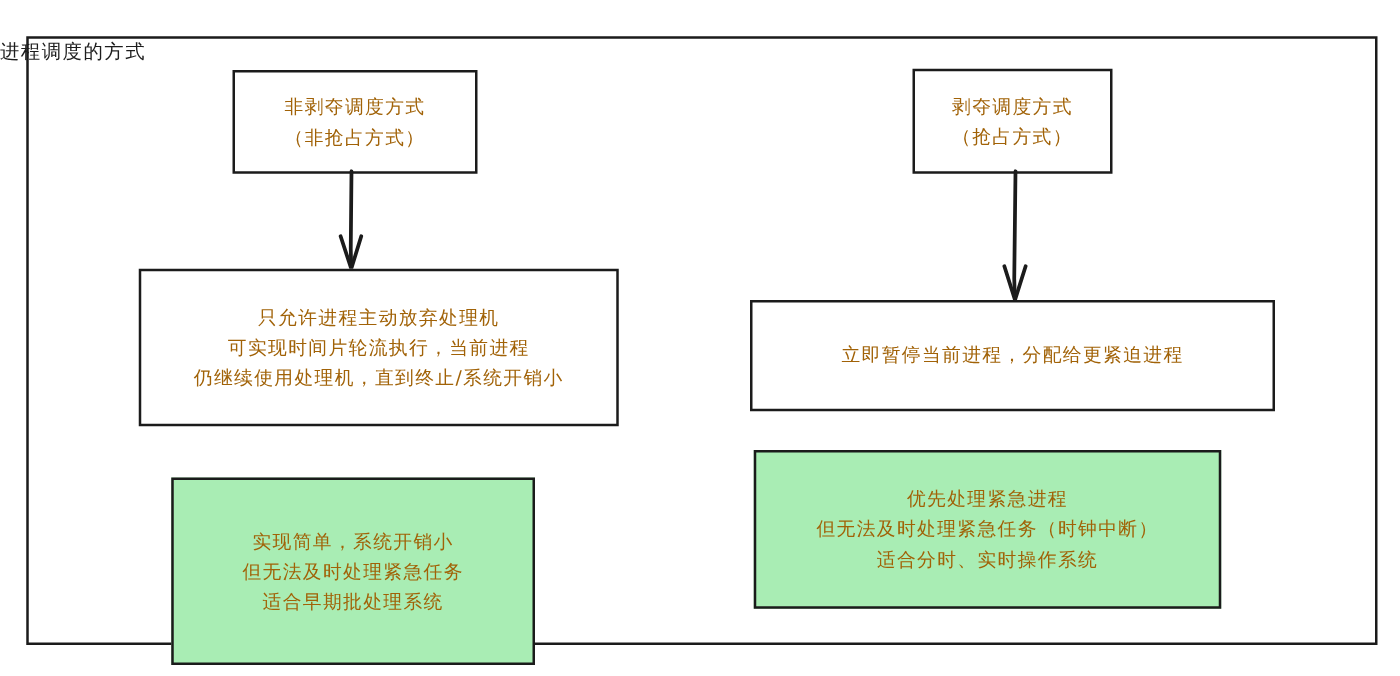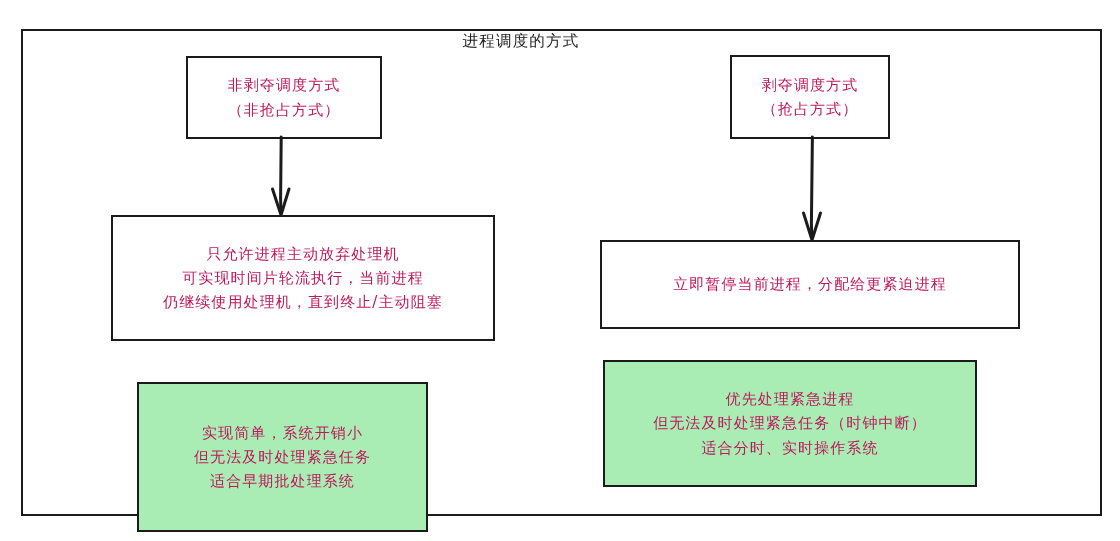--- a/index.html
+++ b/index.html
@@ -33,40 +33,38 @@
     box-sizing: border-box;
     background: #ffffff;
   }
 
   
   .diagram-title {
     position: absolute;
     left: 0;
     top: 31px;
     width: 1020px;
-    text-align: center;
     font-size: 15.5px;
     color: #1d1d1d;
     letter-spacing: 1.2px;
     white-space: nowrap;
-    margin-left: 11px;
   }
 
   
   .node {
     position: absolute;
     box-sizing: border-box;
     border: 2.5px solid #1b1b1b;
     background: #ffffff;
     display: flex;
     flex-direction: column;
     align-items: center;
     justify-content: center;
     text-align: center;
-    color: #be185d;
+    color: #a16207;
     font-size: 15px;
     line-height: 1.62;
     letter-spacing: 1.1px;
   }
   .node .line {
     white-space: nowrap;
     display: block;
   }
   .node.green {
     background: #a9edb4;
@@ -121,21 +119,21 @@
   <div class="arrow" id="arrow-nonpreemptive">
     <svg width="26" height="80" viewBox="0 0 26 80">
       <path d="M13.2 0 L12.6 62 L12.9 74" stroke="#1b1b1b" stroke-width="3" fill="none" stroke-linecap="round"></path>
       <path d="M4.5 52 L13 78 L21 52" stroke="#1b1b1b" stroke-width="3" fill="none" stroke-linecap="round" stroke-linejoin="round"></path>
     </svg>
   </div>
 
   <div class="node" id="box-nonpreemptive-desc">
     <span class="line">只允许进程主动放弃处理机</span>
     <span class="line">可实现时间片轮流执行，当前进程</span>
-    <span class="line">仍继续使用处理机，直到终止/主动阻塞</span>
+    <span class="line">仍继续使用处理机，直到终止/系统开销小</span>
   </div>
 
   <div class="node green" id="box-nonpreemptive-eval">
     <span class="line">实现简单，系统开销小</span>
     <span class="line">但无法及时处理紧急任务</span>
     <span class="line">适合早期批处理系统</span>
   </div>
 
   <div class="node" id="box-preemptive-title">
     <span class="line">剥夺调度方式</span>

